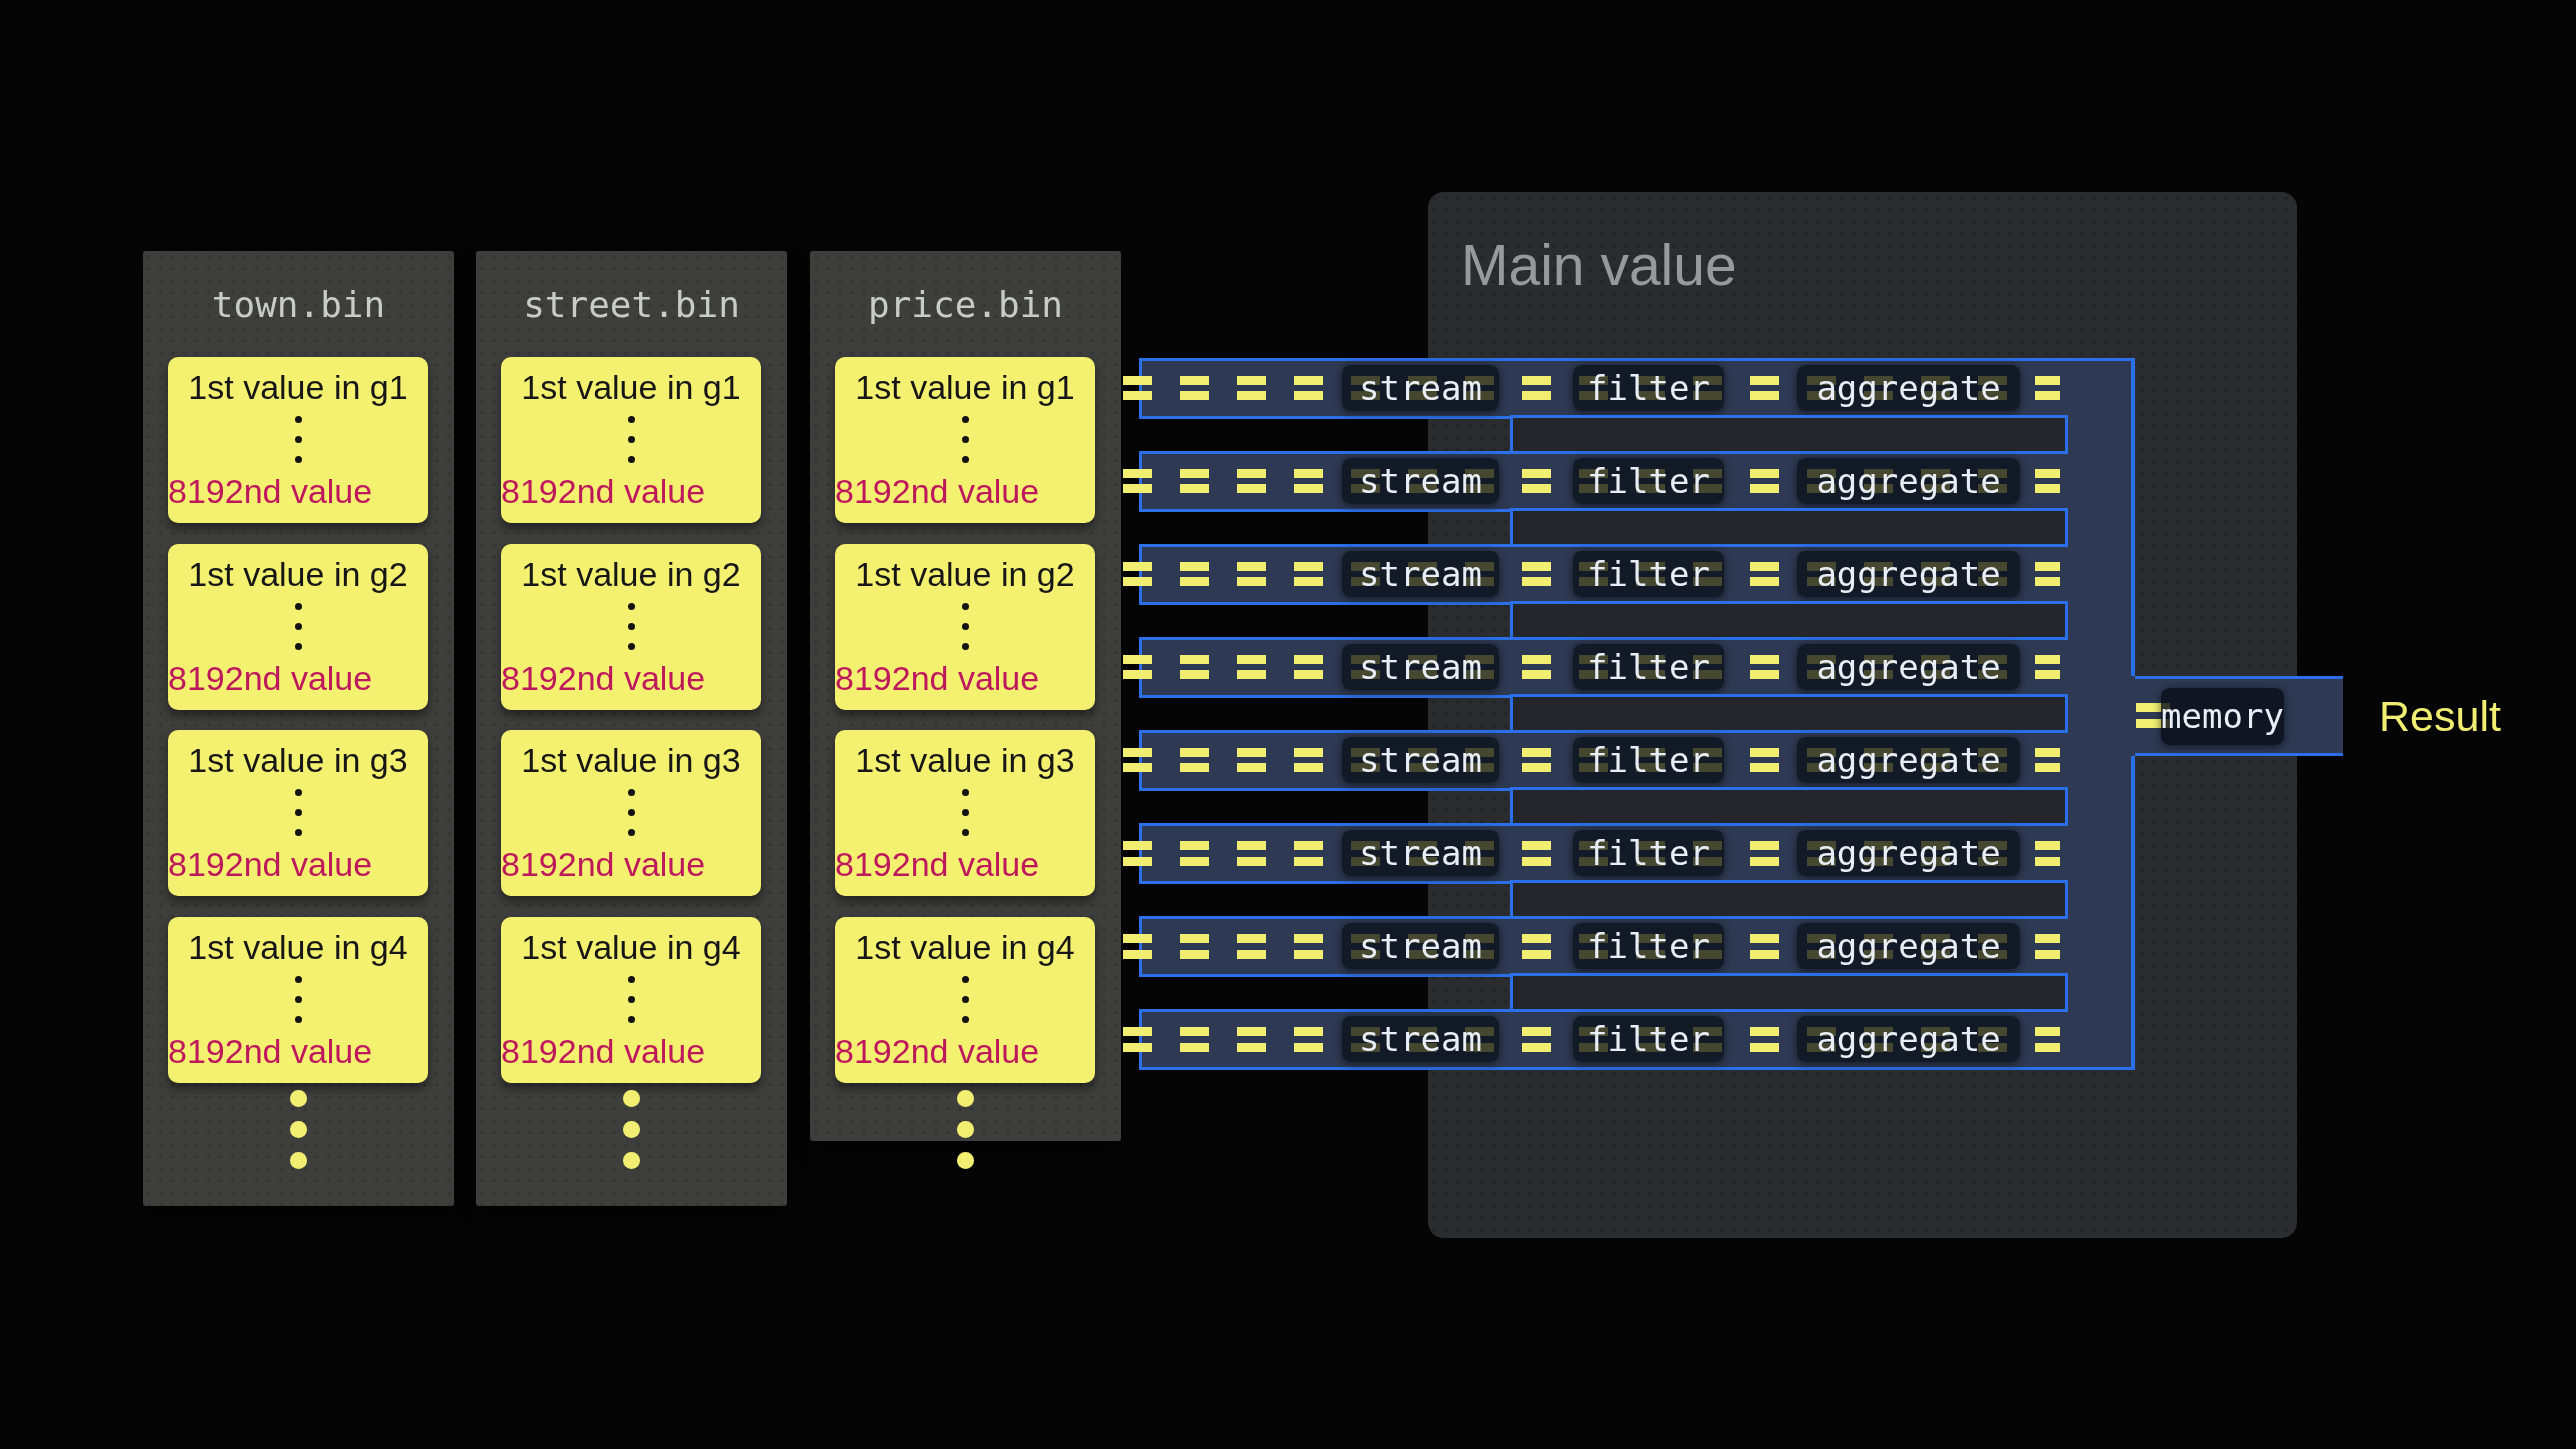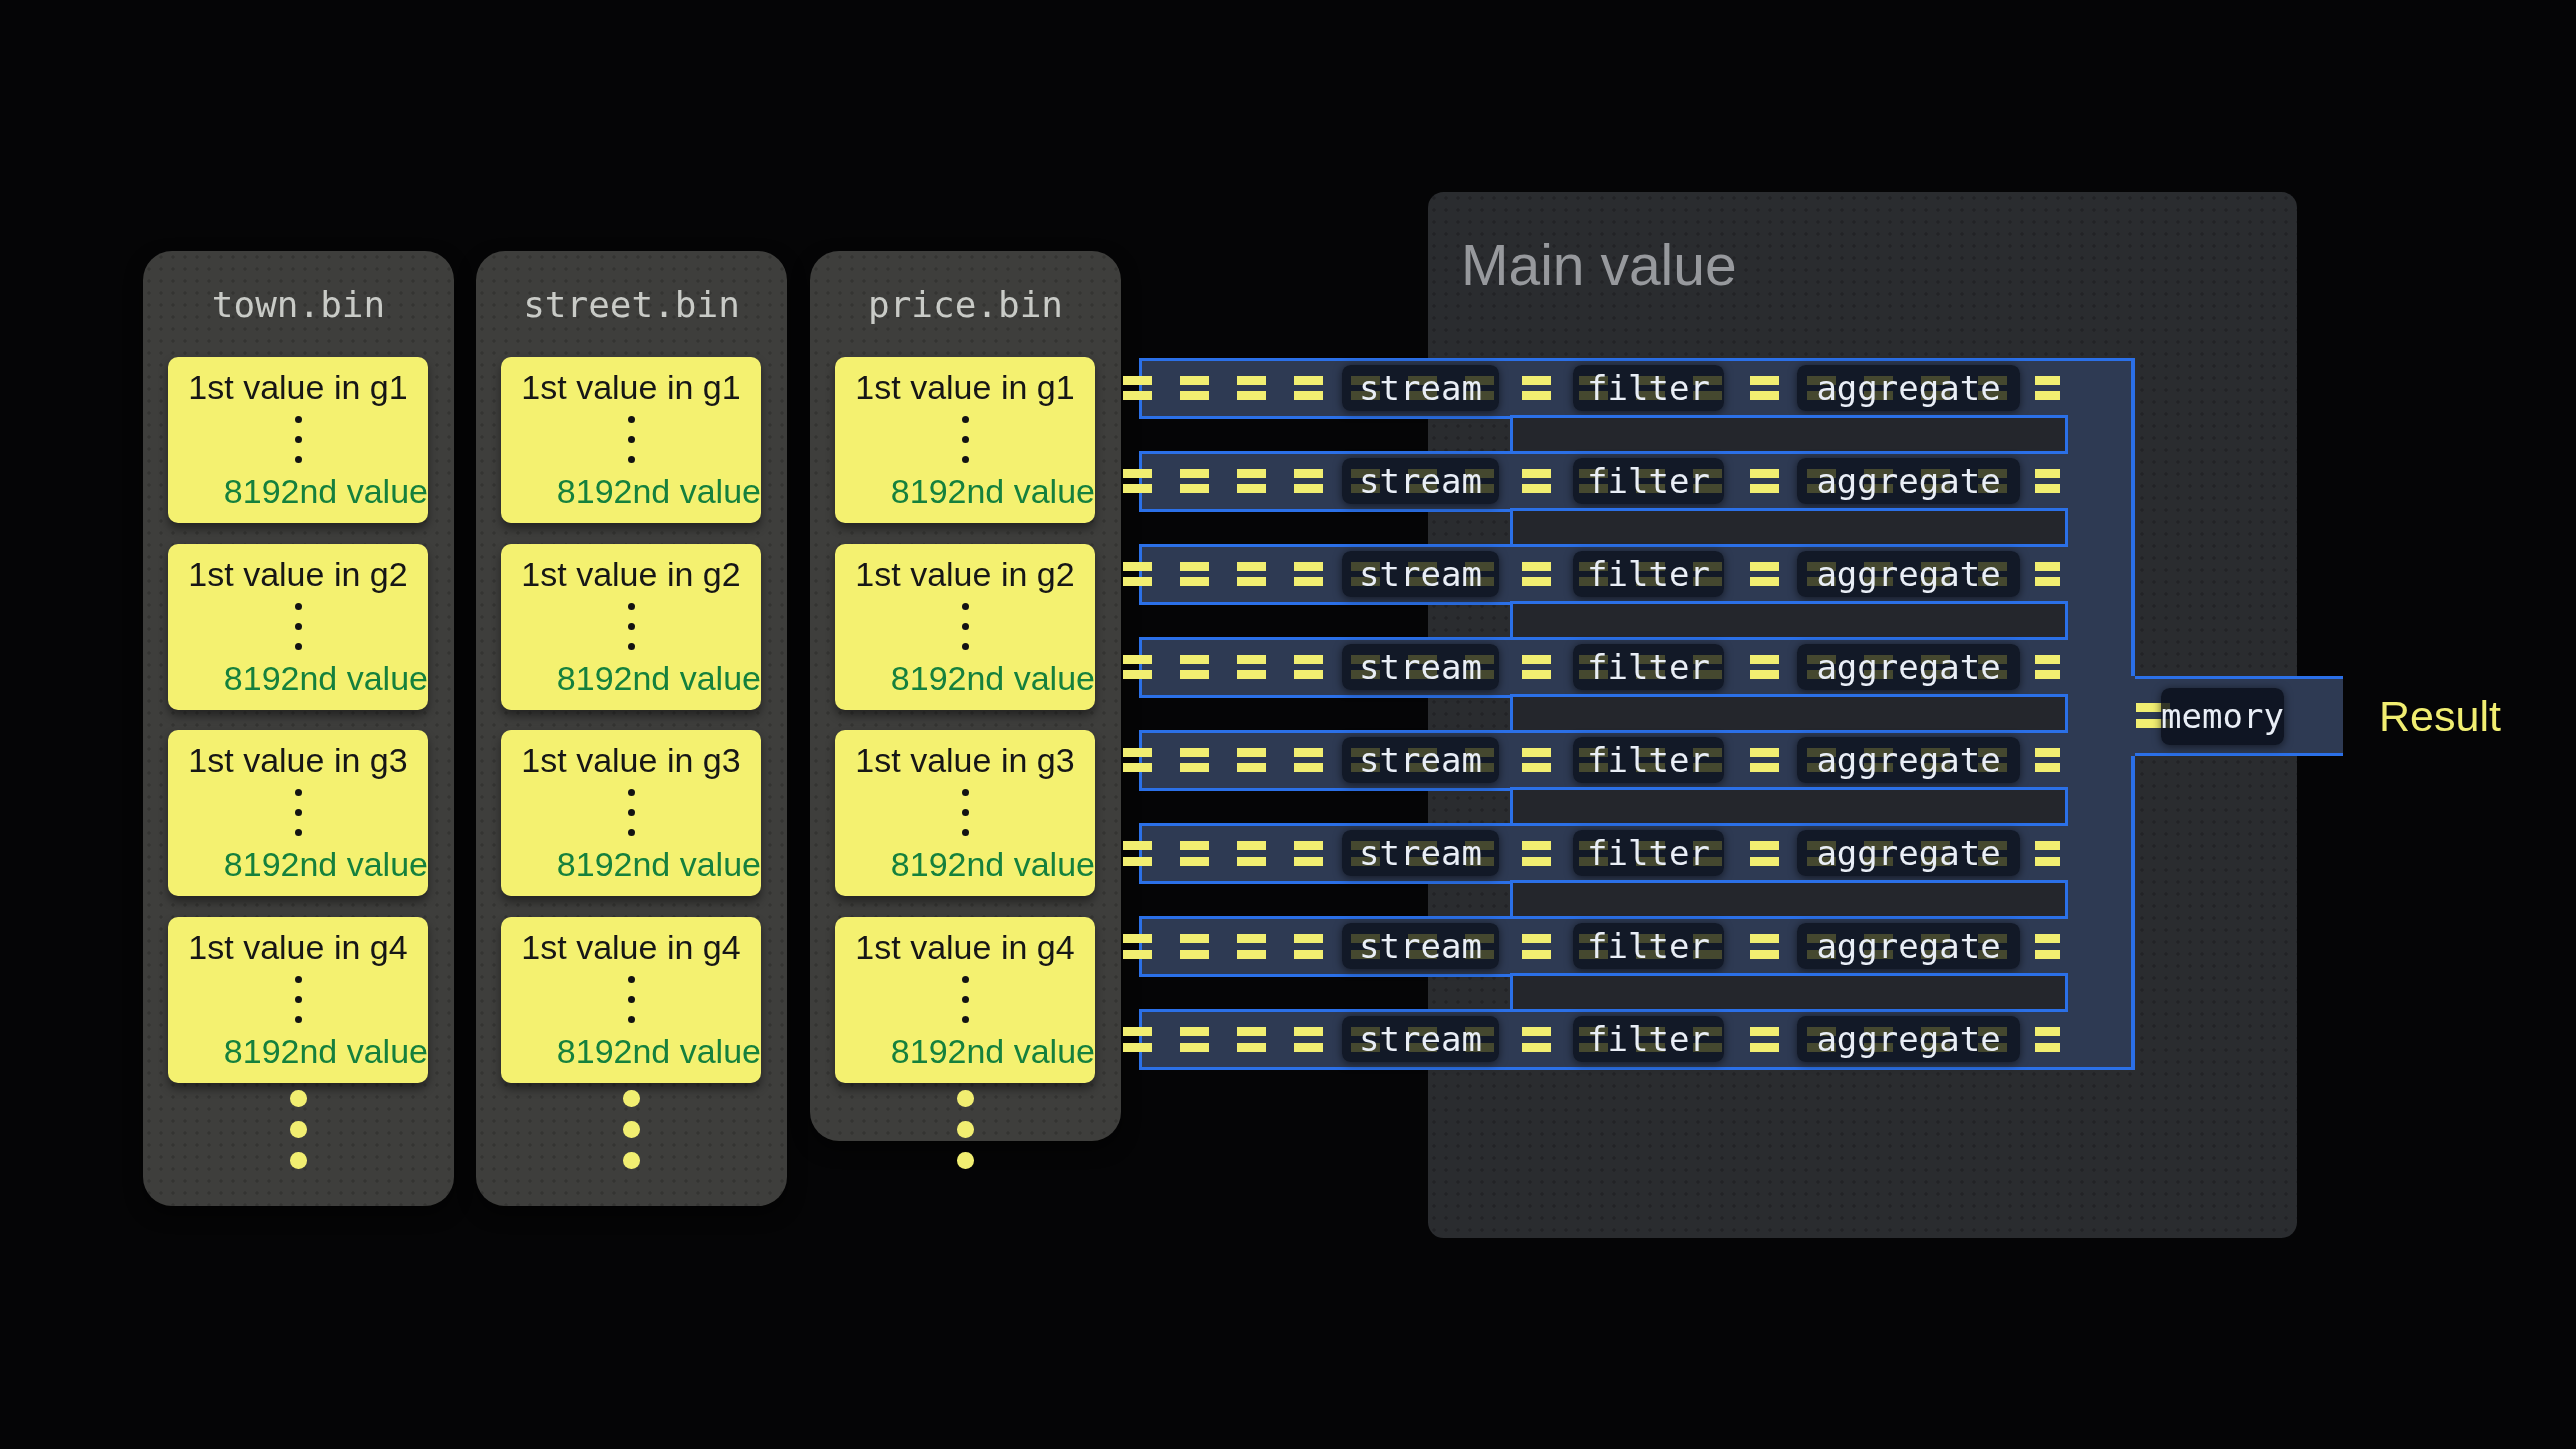--- a/index.html
+++ b/index.html
@@ -3,29 +3,29 @@
 <meta charset="utf-8">
 <style>
   html,body{margin:0;padding:0;background:#050506;}
   #stage{position:relative;width:2576px;height:1449px;background:#050506;overflow:hidden;
          font-family:"Liberation Sans", sans-serif;}
   .abs{position:absolute;box-sizing:border-box;}
   
   .panel{background-color:#3e3e3c;
          background-image:radial-gradient(circle, rgba(0,0,0,0.16) 1.4px, transparent 1.9px);
          background-size:12px 12px;
-         border-radius:29px;box-shadow:0 7.2px 17px rgba(0,0,0,0.5);}
+         border-radius:3px;box-shadow:0 7.2px 17px rgba(0,0,0,0.5);}
   .panel-title{position:absolute;left:0;right:0;top:31.5px;height:43px;line-height:43px;
          text-align:center;font-family:"DejaVu Sans Mono", monospace;font-size:36px;color:#c9cbc7;}
   .vblock{position:absolute;background:#f4f170;border-radius:10px;
          box-shadow:0 5.7px 10px rgba(0,0,0,0.42);}
   .vblock .t1{position:absolute;left:0;right:0;top:8.6px;height:43px;line-height:43px;
          text-align:center;font-size:34px;color:#161616;}
   .vblock .t2{position:absolute;left:0;right:0;bottom:10px;height:43px;line-height:43px;
-         text-align:right;font-size:34px;color:#15803d;}
+         text-align:left;font-size:34px;color:#be185d;}
   .minidot{position:absolute;width:7.2px;height:7.2px;border-radius:50%;background:#131313;}
   .bigdot{position:absolute;width:16.5px;height:16.5px;border-radius:50%;background:#f1ee71;}
   
   #memory{background-color:#2a2c2f;
          background-image:radial-gradient(circle, rgba(0,0,0,0.20) 1.4px, transparent 1.9px);
          background-size:12px 12px;border-radius:15.7px;}
   #memory-title{position:absolute;left:33px;top:40px;font-size:57px;color:#97999d;}
   
   .row{background:#2e3a53;border:3.6px solid #2b70e8;border-right:none;}
   .slot{background:#24262c;border:3.6px solid #2b70e8;}

